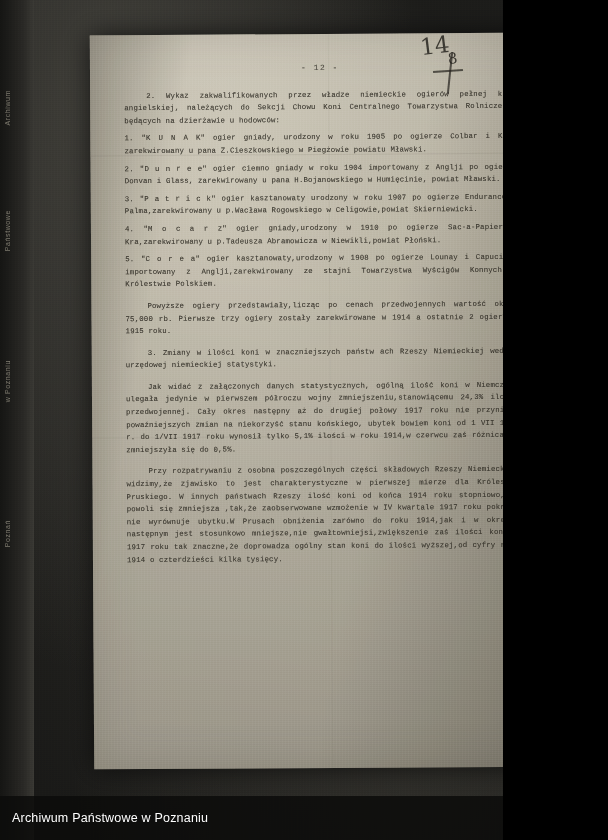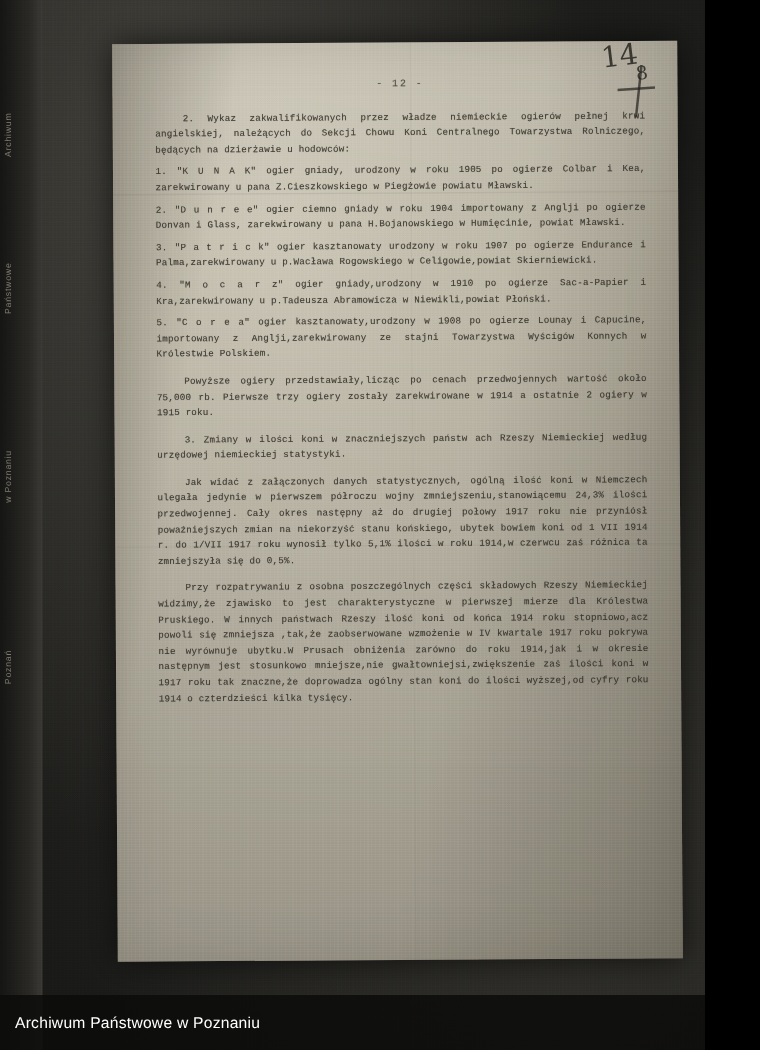--- a/index.html
+++ b/index.html
@@ -8,21 +8,21 @@
     background: #000;
   }
   body {
     width: 608px;
     height: 840px;
     overflow: hidden;
     font-family: "Liberation Sans", sans-serif;
   }
   #scan {
     position: relative;
-    width: 564px;
+    width: 503px;
     height: 840px;
     background: #2b2b29;
     overflow: hidden;
   }
   
   #scan::before {
     content: "";
     position: absolute;
     inset: 0;
     background:

